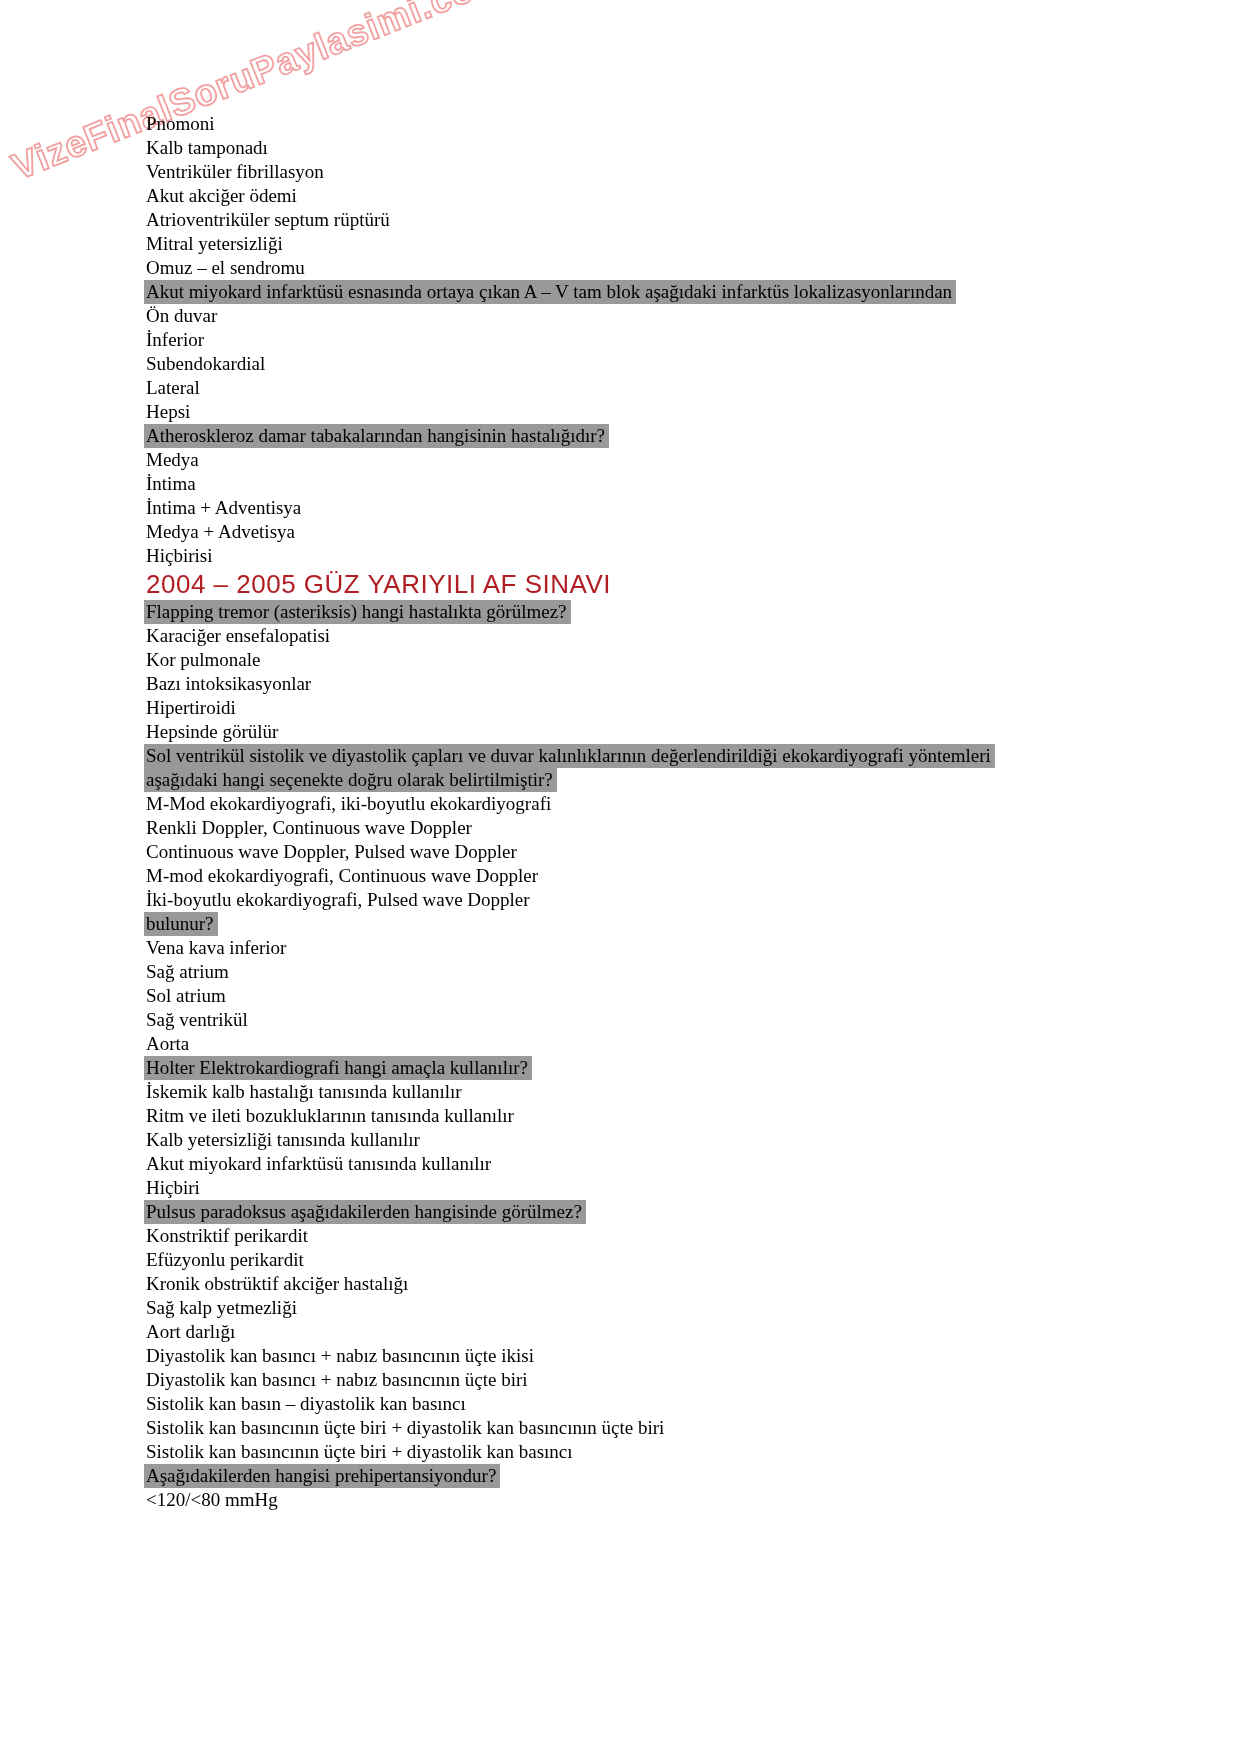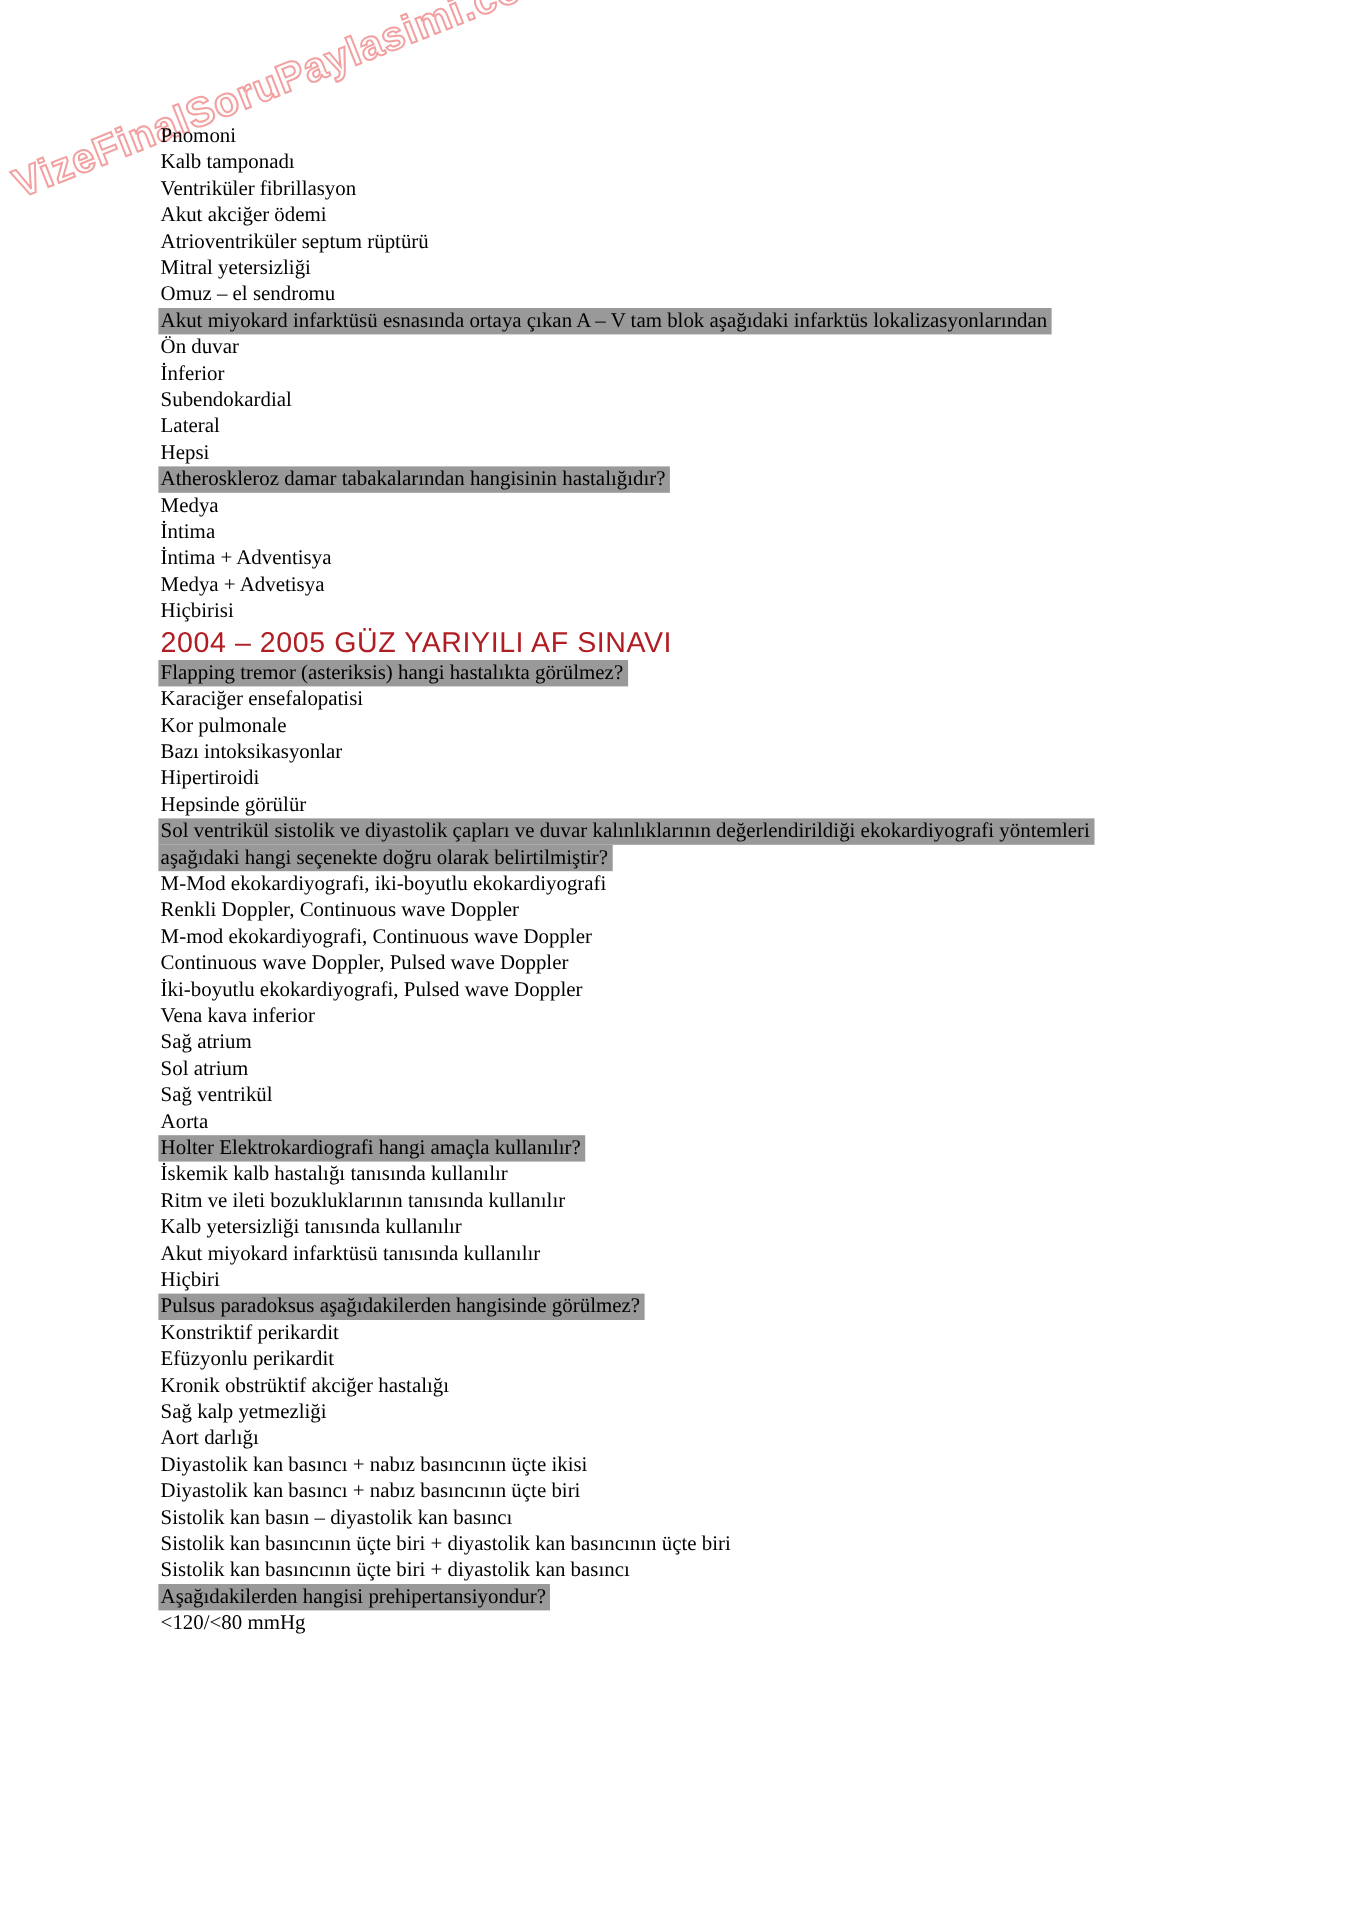--- a/index.html
+++ b/index.html
@@ -82,23 +82,24 @@
       <div class="line"><span class="txt hl">Flapping tremor (asteriksis) hangi hastalıkta görülmez?</span></div>
       <div class="line"><span class="txt">Karaciğer ensefalopatisi</span></div>
       <div class="line"><span class="txt">Kor pulmonale</span></div>
       <div class="line"><span class="txt">Bazı intoksikasyonlar</span></div>
       <div class="line"><span class="txt">Hipertiroidi</span></div>
       <div class="line"><span class="txt">Hepsinde görülür</span></div>
       <div class="line"><span class="txt hl">Sol ventrikül sistolik ve diyastolik çapları ve duvar kalınlıklarının değerlendirildiği ekokardiyografi yöntemleri</span></div>
       <div class="line"><span class="txt hl">aşağıdaki hangi seçenekte doğru olarak belirtilmiştir?</span></div>
       <div class="line"><span class="txt">M-Mod ekokardiyografi, iki-boyutlu ekokardiyografi</span></div>
       <div class="line"><span class="txt">Renkli Doppler, Continuous wave Doppler</span></div>
+      <div class="line"><span class="txt">Continuous wave Doppler, Pulsed wave Doppler</span></div>
       <div class="line"><span class="txt">M-mod ekokardiyografi, Continuous wave Doppler</span></div>
-      <div class="line"><span class="txt">Continuous wave Doppler, Pulsed wave Doppler</span></div>
       <div class="line"><span class="txt">İki-boyutlu ekokardiyografi, Pulsed wave Doppler</span></div>
+      <div class="line"><span class="txt hl">bulunur?</span></div>
       <div class="line"><span class="txt">Vena kava inferior</span></div>
       <div class="line"><span class="txt">Sağ atrium</span></div>
       <div class="line"><span class="txt">Sol atrium</span></div>
       <div class="line"><span class="txt">Sağ ventrikül</span></div>
       <div class="line"><span class="txt">Aorta</span></div>
       <div class="line"><span class="txt hl">Holter Elektrokardiografi hangi amaçla kullanılır?</span></div>
       <div class="line"><span class="txt">İskemik kalb hastalığı tanısında kullanılır</span></div>
       <div class="line"><span class="txt">Ritm ve ileti bozukluklarının tanısında kullanılır</span></div>
       <div class="line"><span class="txt">Kalb yetersizliği tanısında kullanılır</span></div>
       <div class="line"><span class="txt">Akut miyokard infarktüsü tanısında kullanılır</span></div>

